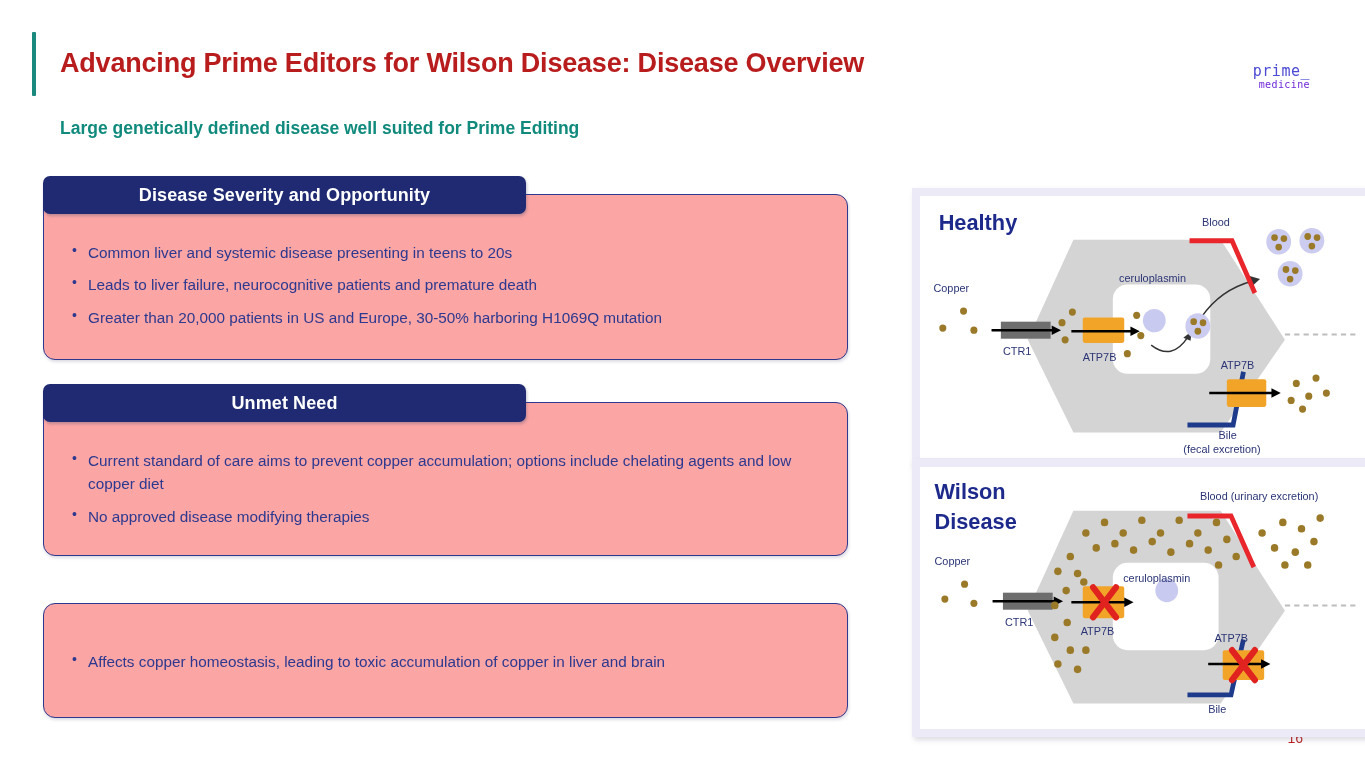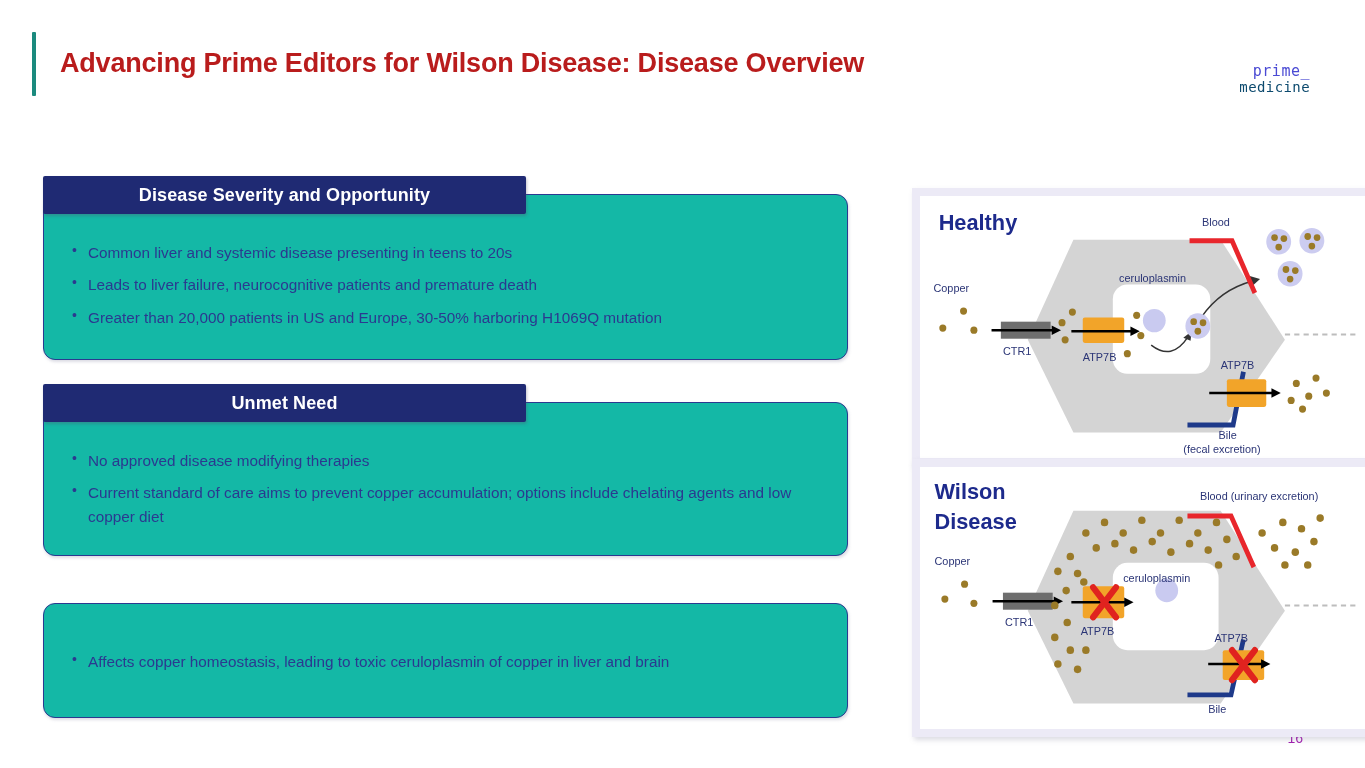--- a/index.html
+++ b/index.html
@@ -24,35 +24,35 @@
   .slide-subtitle{
     position:absolute;left:60px;top:118px;
     font-size:17.5px;font-weight:bold;color:#0f8a7c;white-space:nowrap;
   }
   .logo{
     position:absolute;right:55px;top:20px;text-align:right;line-height:1.05;
     font-family:"DejaVu Sans Mono","Liberation Mono",monospace;
     margin-top:44px;
   }
   .logo .l1{font-size:15px;color:#4a4ad4;letter-spacing:.5px;display:block;}
-  .logo .l2{font-size:14px;color:#0c4a6e;letter-spacing:.4px;display:block;}
+  .logo .l2{font-size:10px;color:#6d28d9;letter-spacing:.4px;display:block;}
   .page-num{
-    position:absolute;right:62px;bottom:22px;font-size:14px;color:#a21caf;
+    position:absolute;right:62px;bottom:22px;font-size:14px;color:#b91c1c;
   }
 
   
   .panel{position:absolute;}
   .panel .body{
     position:absolute;left:0;top:18px;right:0;bottom:0;
-    border:1.3px solid #2b3990;border-radius:12px;background:#14b8a6;
+    border:1.3px solid #2b3990;border-radius:12px;background:#fca5a5;
     box-shadow:1px 2px 3px rgba(120,120,150,.25);
   }
   .panel .cap{
     position:absolute;left:0;top:0;height:38px;width:483px;
-    background:#1f2a73;border-radius:2px;
+    background:#1f2a73;border-radius:7px;
     display:flex;align-items:center;justify-content:center;
     box-shadow:1px 2px 3px rgba(80,80,110,.35);
     z-index:2;
   }
   .panel .cap span{
     color:#fff;font-size:18px;font-weight:bold;letter-spacing:.1px;
   }
   .panel ul{
     position:absolute;left:0;top:46px;right:14px;
     margin:0;padding:0 0 0 28px;list-style:none;
@@ -94,20 +94,21 @@
     fill:#2b3576;font-family:"Liberation Sans",sans-serif;font-size:10.5px;
   }
 </style>
 </head>
 <body>
 
 <div class="slide">
 
   <div class="title-accent"></div>
   <div class="slide-title">Advancing Prime Editors for Wilson Disease: Disease Overview</div>
+  <div class="slide-subtitle">Large genetically defined disease well suited for Prime Editing</div>
 
   <div class="logo">
     <span class="l1">prime_</span>
     <span class="l2">medicine</span>
   </div>
 
   <div class="page-num">16</div>
 
   <section class="panel" id="panel-severity">
     <div class="body">
@@ -118,33 +119,33 @@
       </ul>
     </div>
     <div class="cap">
       <span>Disease Severity and Opportunity</span>
     </div>
   </section>
 
   <section class="panel" id="panel-unmet">
     <div class="body">
       <ul>
+        <li>Current standard of care aims to prevent copper accumulation; options include chelating agents and low copper diet</li>
         <li>No approved disease modifying therapies</li>
-        <li>Current standard of care aims to prevent copper accumulation; options include chelating agents and low copper diet</li>
       </ul>
     </div>
     <div class="cap">
       <span>Unmet Need</span>
     </div>
   </section>
 
   <section class="panel" id="panel-biology">
     <div class="body">
       <ul>
-        <li>Affects copper homeostasis, leading to toxic ceruloplasmin of copper in liver and brain</li>
+        <li>Affects copper homeostasis, leading to toxic accumulation of copper in liver and brain</li>
       </ul>
     </div>
   </section>
 
   <figure class="diagram-frame" id="diagram-healthy">
     <div class="diagram-inner">
       <svg viewBox="0 0 436 246" preserveAspectRatio="none">
 
         <polygon points="148,41 290,41 352,135 290,222 148,222 104,135" fill="#d4d4d4"></polygon>
 

